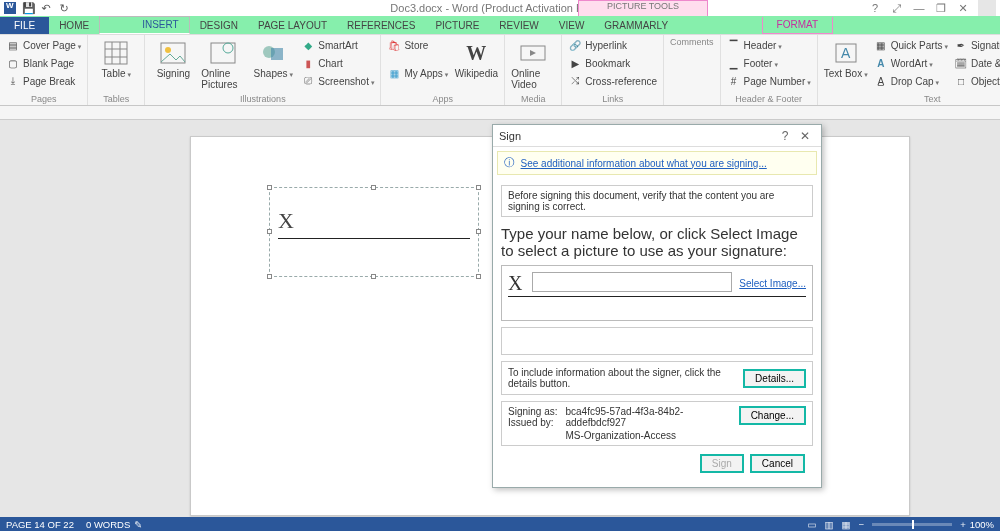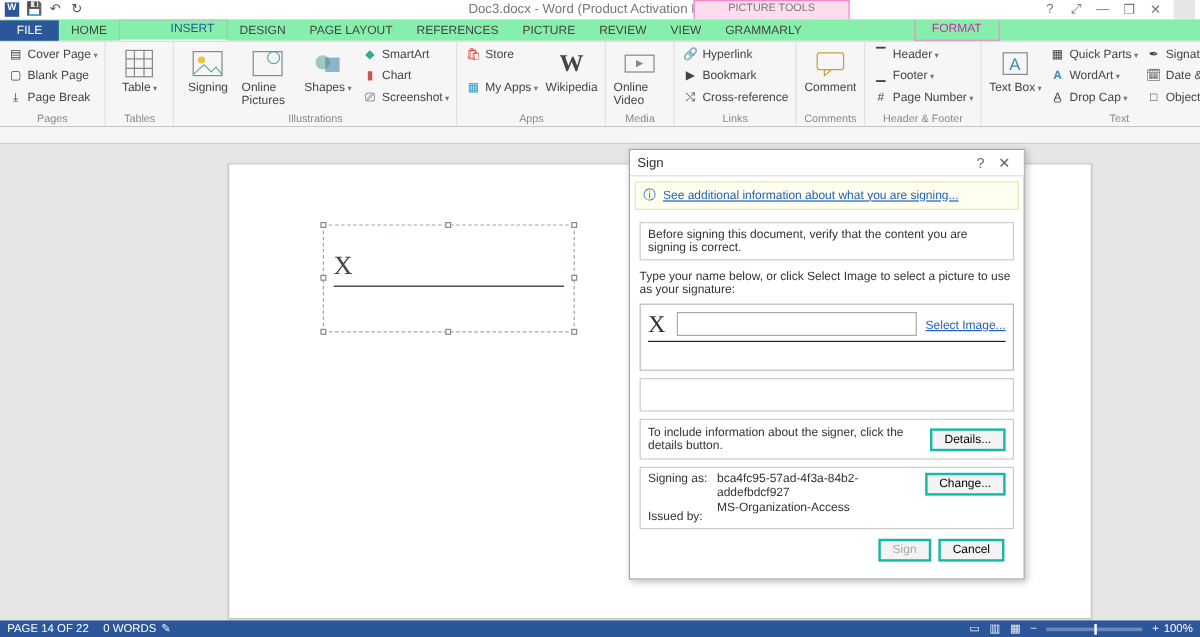--- a/index.html
+++ b/index.html
@@ -40,41 +40,41 @@
   
   .docarea { position:absolute; top:106px; bottom:14px; left:0; right:0; background:#e6e6e6; }
   .ruler { height:14px; background:#f5f5f5; border-bottom:1px solid #ccc; }
   .page { position:absolute; left:190px; top:30px; width:720px; height:380px; background:#fff; border:1px solid #c9c9c9; box-shadow:0 1px 2px rgba(0,0,0,.15); }
   .sig-placeholder { position:absolute; left:78px; top:50px; width:210px; height:90px; border:1px dashed #9aa; }
   .sig-placeholder .handle { position:absolute; width:5px; height:5px; background:#fff; border:1px solid #888; }
   .sig-placeholder .x { position:absolute; left:8px; top:20px; font-size:22px; font-family:Georgia,serif; }
   .sig-placeholder .line { position:absolute; left:8px; right:8px; top:50px; border-top:1.5px solid #222; }
 
   
-  .dialog { position:absolute; left:524px; top:124px; width:330px; background:#fff; border:1px solid #9aa; box-shadow:2px 2px 6px rgba(0,0,0,.25); font-size:10.5px; color:#333; }
+  .dialog { position:absolute; left:492px; top:124px; width:330px; background:#fff; border:1px solid #9aa; box-shadow:2px 2px 6px rgba(0,0,0,.25); font-size:10.5px; color:#333; }
   .dlg-title { height:22px; background:#fff; border-bottom:1px solid #ddd; display:flex; align-items:center; padding:0 6px; font-size:11px;}
   .dlg-title .sp { flex:1;}
   .dlg-title .cbtn { width:20px; text-align:center; color:#666; font-size:12px;}
   .dlg-info { background:#fffff0; border:1px solid #e8e8b0; margin:4px; padding:4px 6px; display:flex; gap:6px; align-items:center;}
   .dlg-info a { color:#2060c0; text-decoration:underline; font-size:10px;}
   .dlg-body { padding:6px 8px; }
   .verify-box { border:1px solid #ccc; padding:4px 6px; margin-bottom:8px; font-size:10px;}
-  .type-row { margin-bottom:6px; font-size:10px;}
+  .type-row { margin-bottom:6px; font-size:15px;}
   .sig-box { border:1px solid #bbb; height:56px; position:relative; margin-bottom:6px;}
   .sig-box .bx { position:absolute; left:6px; top:6px; font-size:20px; font-family:Georgia,serif;}
   .sig-box .inp { position:absolute; left:30px; top:6px; width:200px; height:20px; border:1px solid #aaa; padding:1px 3px; font-size:11px;}
   .sig-box .sel { position:absolute; right:6px; top:12px; color:#2060c0; text-decoration:underline; font-size:10px;}
   .sig-box .ln { position:absolute; left:6px; right:6px; top:30px; border-top:1.5px solid #222;}
   .extra-box { border:1px solid #ccc; height:28px; margin-bottom:6px;}
   .details-row { border:1px solid #ccc; padding:5px 6px; margin-bottom:6px; display:flex; align-items:center; font-size:10px;}
   .details-row .sp{flex:1;}
   .btn { border:2px solid #14b8a6; background:#f3f3f3; padding:2px 10px; font-size:10px; cursor:pointer;}
   .btn.disabled { color:#aaa; }
   .signing-row { border:1px solid #ccc; padding:4px 6px; margin-bottom:8px; display:flex; font-size:10px; gap:8px;}
-  .signing-row .lbls { display:flex; flex-direction:column; gap:20px;}
+  .signing-row .lbls { display:flex; flex-direction:column; gap:0;}
   .signing-row .vals { display:flex; flex-direction:column; gap:2px; flex:1;}
   .dlg-foot { display:flex; justify-content:flex-end; gap:6px; padding:0 8px 8px;}
 
   
   .status { position:absolute; bottom:0; left:0; right:0; height:14px; background:#2b579a; color:#fff; font-size:9.5px; display:flex; align-items:center; padding:0 6px; }
   .status .sp{flex:1;}
   .status .sico{ margin:0 4px; opacity:.9;}
   .zoom-track{ width:80px; height:3px; background:#6a89b8; position:relative; margin:0 4px;}
   .zoom-thumb{ position:absolute; left:50%; top:-3px; width:2px; height:9px; background:#fff;}
 
@@ -256,31 +256,20 @@
         <div class="row">
             <span class="mini">⤭</span>
             <span>Cross-reference</span>
           </div>
       </div>
     </div>
     <div class="group-label">Links</div>
   </div>
 
   <div class="group">
-    <div class="group-body">
-      <div class="big">
-          <div class="bicon">
-            <svg width="26" height="22">
-              <rect x="2" y="2" width="22" height="14" rx="2" fill="none" stroke="#c8a040"></rect>
-              <polygon points="8,16 8,21 14,16" fill="none" stroke="#c8a040"></polygon>
-            </svg>
-          </div>
-          <span>Comment</span>
-        </div>
-    </div>
     <div class="group-label">Comments</div>
   </div>
 
   <div class="group">
     <div class="group-body">
       <div class="stack">
         <div class="row">
             <span class="mini">▔</span>
             <span class="dd">Header</span>
           </div>

